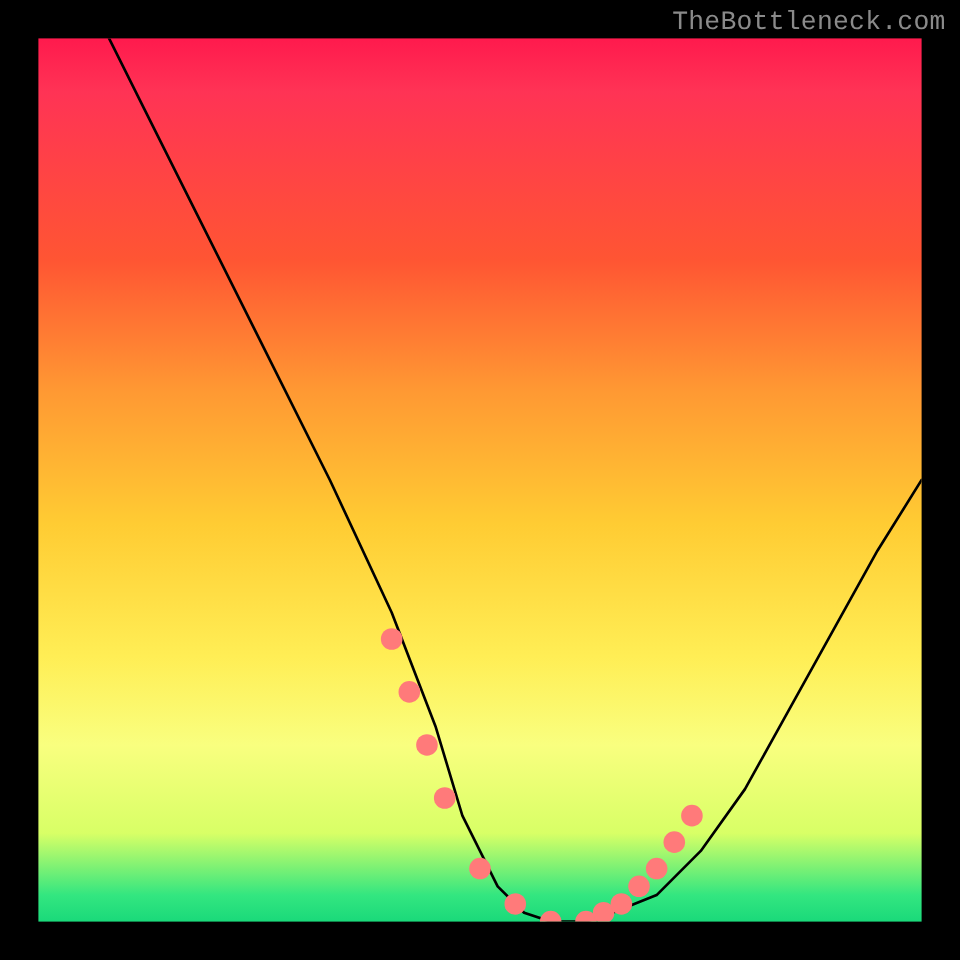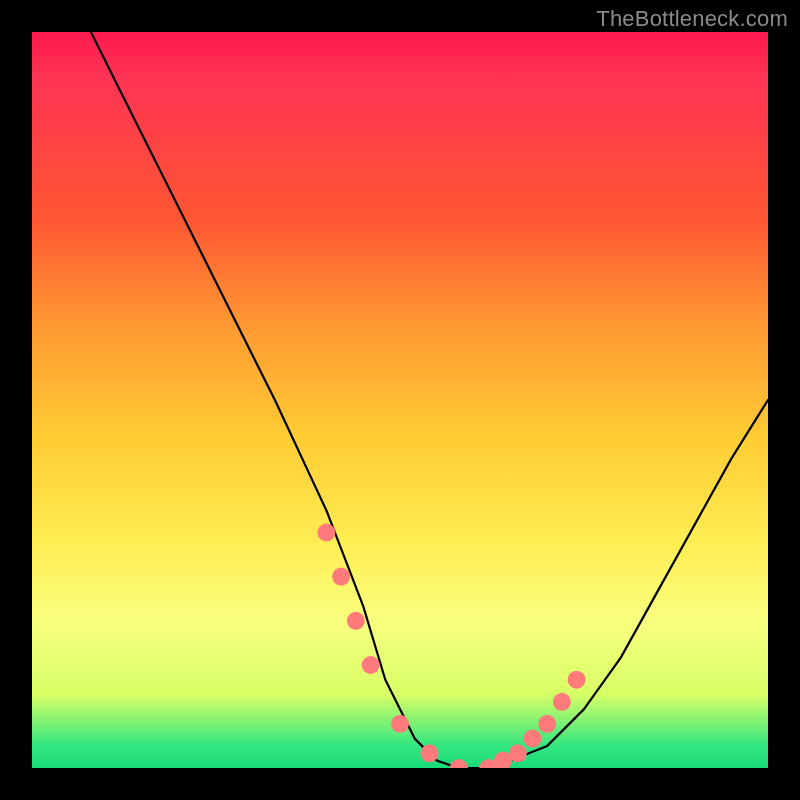--- a/index.html
+++ b/index.html
@@ -33,21 +33,21 @@
     position: absolute;
     left: 0;
     top: 0;
     width: 100%;
     height: 100%;
   }
   .watermark {
     position: absolute;
     top: 6px;
     right: 12px;
-    font-family: Liberation Sans, sans-serif;
+    font-family: Liberation Mono, monospace;
     font-size: 22px;
     color: #8a8a8a;
     letter-spacing: 0.2px;
   }
 </style>
 </head>
 <body>
 
 <div class="chart-container">
   <div class="watermark">TheBottleneck.com</div>

